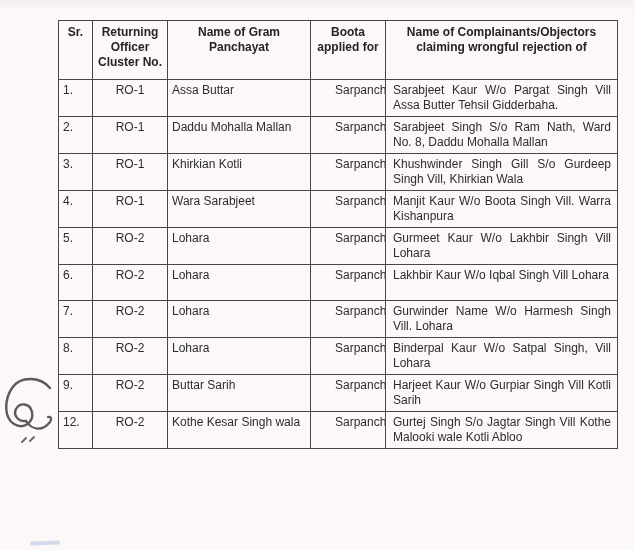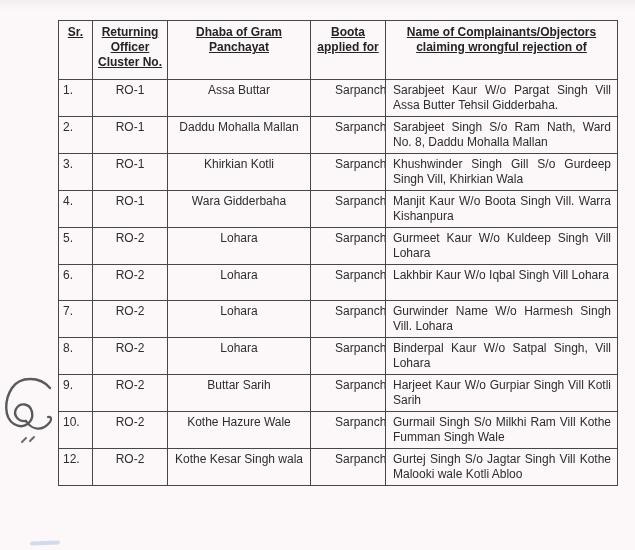--- a/index.html
+++ b/index.html
@@ -29,26 +29,25 @@
     line-height:15px;
     vertical-align:top;
     overflow:hidden;
   }
   .doc-table th{
     font-weight:bold;
     text-align:center;
     padding:4px 2px;
     height:50px;
     color:#242424;
-    text-decoration:underline;
   }
   .doc-table td{height:29px;padding:3px 4px;}
   td.c-sr{text-align:left;padding-left:4px;}
   td.c-ro{text-align:center;}
-  td.c-gp{text-align:center;}
+  td.c-gp{}
   td.c-post{text-align:right;padding-left:24px;}
   td.c-comp{
     text-align:justify;
     padding:3px 6px 3px 7px;
     margin-top:48px;
   }
   .signature{
     position:absolute;
     left:-4px;top:372px;
     width:60px;height:80px;
@@ -81,21 +80,21 @@
       <col style="width:34px">
       <col style="width:75px">
       <col style="width:143px">
       <col style="width:75px">
       <col style="width:232px">
     </colgroup>
     <thead>
       <tr>
         <th>Sr.</th>
         <th>Returning Officer Cluster No.</th>
-        <th>Dhaba of Gram Panchayat</th>
+        <th>Name of Gram Panchayat</th>
         <th>Boota applied for</th>
         <th>Name of Complainants/Objectors claiming wrongful rejection of</th>
       </tr>
     </thead>
     <tbody>
         <tr>
     <td class="c-sr">1.</td>
     <td class="c-ro">RO-1</td>
     <td class="c-gp">Assa Buttar</td>
     <td class="c-post">Sarpanch</td>
@@ -111,30 +110,30 @@
         <tr>
     <td class="c-sr">3.</td>
     <td class="c-ro">RO-1</td>
     <td class="c-gp">Khirkian Kotli</td>
     <td class="c-post">Sarpanch</td>
     <td class="c-comp">Khushwinder Singh Gill S/o Gurdeep Singh Vill, Khirkian Wala</td>
   </tr>
         <tr>
     <td class="c-sr">4.</td>
     <td class="c-ro">RO-1</td>
-    <td class="c-gp">Wara Gidderbaha</td>
+    <td class="c-gp">Wara Sarabjeet</td>
     <td class="c-post">Sarpanch</td>
     <td class="c-comp">Manjit Kaur W/o Boota Singh Vill. Warra Kishanpura</td>
   </tr>
         <tr>
     <td class="c-sr">5.</td>
     <td class="c-ro">RO-2</td>
     <td class="c-gp">Lohara</td>
     <td class="c-post">Sarpanch</td>
-    <td class="c-comp">Gurmeet Kaur W/o Kuldeep Singh Vill Lohara</td>
+    <td class="c-comp">Gurmeet Kaur W/o Lakhbir Singh Vill Lohara</td>
   </tr>
         <tr>
     <td class="c-sr">6.</td>
     <td class="c-ro">RO-2</td>
     <td class="c-gp">Lohara</td>
     <td class="c-post">Sarpanch</td>
     <td class="c-comp">Lakhbir Kaur W/o Iqbal Singh Vill Lohara</td>
   </tr>
         <tr>
     <td class="c-sr">7.</td>
@@ -151,27 +150,20 @@
     <td class="c-comp">Binderpal Kaur W/o Satpal Singh, Vill Lohara</td>
   </tr>
         <tr>
     <td class="c-sr">9.</td>
     <td class="c-ro">RO-2</td>
     <td class="c-gp">Buttar Sarih</td>
     <td class="c-post">Sarpanch</td>
     <td class="c-comp">Harjeet Kaur W/o Gurpiar Singh Vill Kotli Sarih</td>
   </tr>
         <tr>
-    <td class="c-sr">10.</td>
-    <td class="c-ro">RO-2</td>
-    <td class="c-gp">Kothe Hazure Wale</td>
-    <td class="c-post">Sarpanch</td>
-    <td class="c-comp">Gurmail Singh S/o Milkhi Ram Vill Kothe Fumman Singh Wale</td>
-  </tr>
-        <tr>
     <td class="c-sr">12.</td>
     <td class="c-ro">RO-2</td>
     <td class="c-gp">Kothe Kesar Singh wala</td>
     <td class="c-post">Sarpanch</td>
     <td class="c-comp">Gurtej Singh S/o Jagtar Singh Vill Kothe Malooki wale Kotli Abloo</td>
   </tr>
       </tbody>
   </table>
 
 </div>

